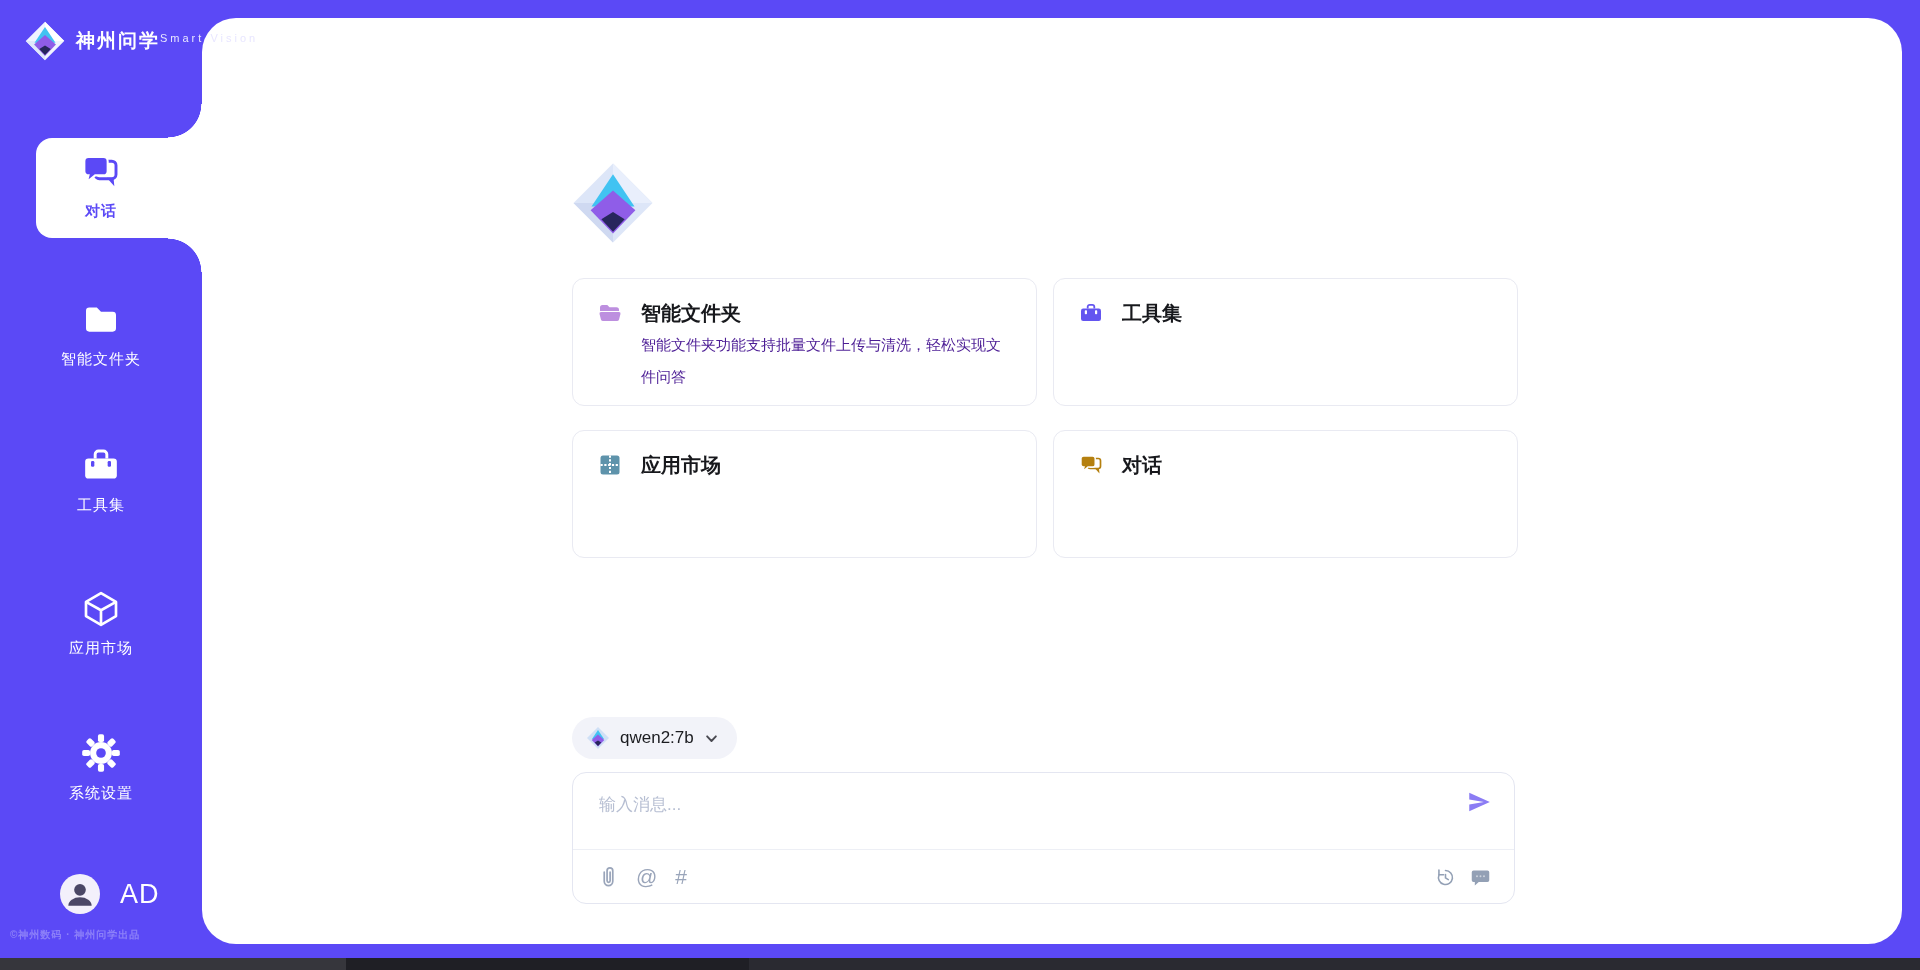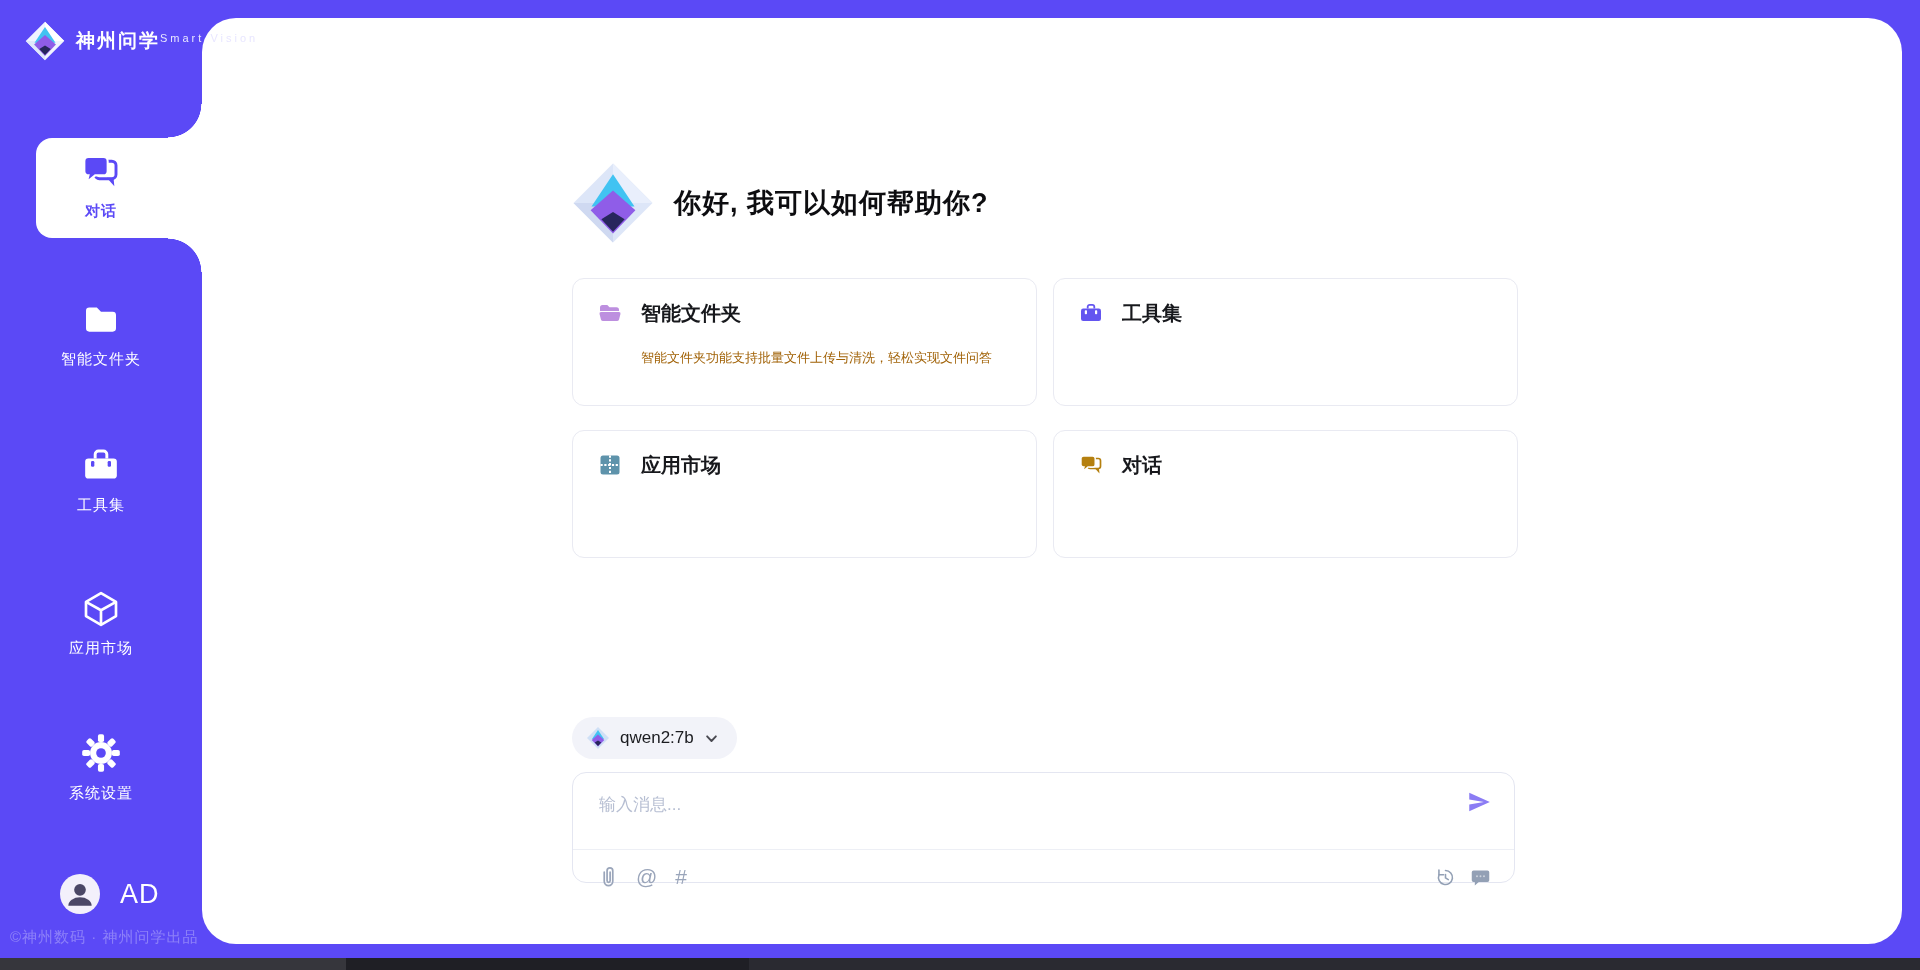--- a/index.html
+++ b/index.html
@@ -46,52 +46,52 @@
   .nav-folder{top:300px;}
   .nav-toolbox{top:446px;}
   .nav-cube{top:589px;}
   .nav-gear{top:732px;}
 
   .user-row{position:absolute; left:60px; top:874px; display:flex; align-items:center; gap:20px; cursor:pointer;}
   .user-name{color:#ffffff; font-size:27px; letter-spacing:1px;}
 
   .side-footer{
     position:absolute; left:10px; top:928px; width:220px;
-    color:rgba(255,255,255,0.30); font-size:15px; letter-spacing:1px;
+    color:rgba(255,255,255,0.30); font-size:10px; letter-spacing:1px;font-weight:bold;
   }
 
   
   .greeting{position:absolute; left:368px; top:142px; display:flex; align-items:center; gap:18px;}
   .greeting-text{font-size:27px; font-weight:bold; color:#0d0d10; letter-spacing:1px;}
 
   
   .cards{
     position:absolute; left:370px; top:260px;
     display:grid; grid-template-columns:465px 465px; gap:24px 16px;
   }
   .card{
     height:128px; background:#fff; border:1px solid #e9eaf2; border-radius:12px;
     padding:20px 24px 0 25px; cursor:pointer;
     display:grid; grid-template-columns:43px 1fr; align-content:start;
   }
   .card-icon{width:24px; height:24px; margin-top:2px;}
   .card-title{font-size:20px; font-weight:bold; color:#17181c; line-height:28px;}
-  .card-desc{grid-column:2; font-size:13px; color:#a16207; line-height:32px; margin-top:15px;}
+  .card-desc{grid-column:2; font-size:15px; color:#4c1d95; line-height:32px; margin-top:2px;}
 
   
   .model-pill{
     position:absolute; left:370px; top:699px; height:42px;
     display:inline-flex; align-items:center; gap:10px;
     background:#f2f3f9; border-radius:21px; padding:0 18px 0 14px; cursor:pointer;
   }
   .model-name{font-size:17px; color:#1b1c20;}
 
   
   .composer{
-    position:absolute; left:370px; top:754px; width:943px; height:111px;
+    position:absolute; left:370px; top:754px; width:943px; height:132px;
     background:#fff; border:1.5px solid #e4e6f1; border-radius:14px;padding-left:12px;
   }
   .composer-input{
     position:absolute; left:26px; top:18px; width:840px; height:28px;
     border:none; outline:none; font-size:17px; color:#333;
     font-family:"Liberation Sans","DejaVu Sans",sans-serif; background:transparent;
   }
   .composer-input::placeholder{color:#b6bed2;}
   .send-btn{position:absolute; right:22px; top:16px; cursor:pointer; line-height:0;}
   .composer-divider{position:absolute; left:0; right:0; top:76px; height:1px; background:#edeff5;}
@@ -115,21 +115,20 @@
     <span style="line-height:0;">
       <svg width="86" height="86" viewBox="0 0 96 96">
         <polygon points="48,4 92,48 48,92 4,48" fill="#dde6f8"></polygon>
         <polygon points="48,4 92,48 48,48" fill="#e9effc"></polygon>
         <polygon points="4,48 48,48 48,92" fill="#cfd9f1"></polygon>
         <polygon points="48,16 72,52 24,52" fill="#41c3f2"></polygon>
         <polygon points="48,34 73,56 48,82 23,56" fill="#8f5de8"></polygon>
         <polygon points="48,58 61,66 48,80 35,66" fill="#27265c"></polygon>
       </svg>
     </span>
-    <span class="greeting-text">你好, 我可以如何帮助你?</span>
   </div>
 
   <div class="cards">
 
     <article class="card">
       <span class="card-icon">
         <svg width="24" height="24" viewBox="0 0 24 24" fill="#bd8fdf">
           <path d="M2 6.5 A2.5 2.5 0 0 1 4.5 4 h4.8 l2.2 2.2 h7 A2.5 2.5 0 0 1 21 8.7 V10 H2 Z"></path>
           <path d="M3.1 11 h17.8 a1.6 1.6 0 0 1 1.55 2 l-1.4 5.4 A2.2 2.2 0 0 1 18.9 20 H5.1 a2.2 2.2 0 0 1 -2.15 -1.6 L1.55 13 A1.6 1.6 0 0 1 3.1 11 Z"></path>
         </svg>

